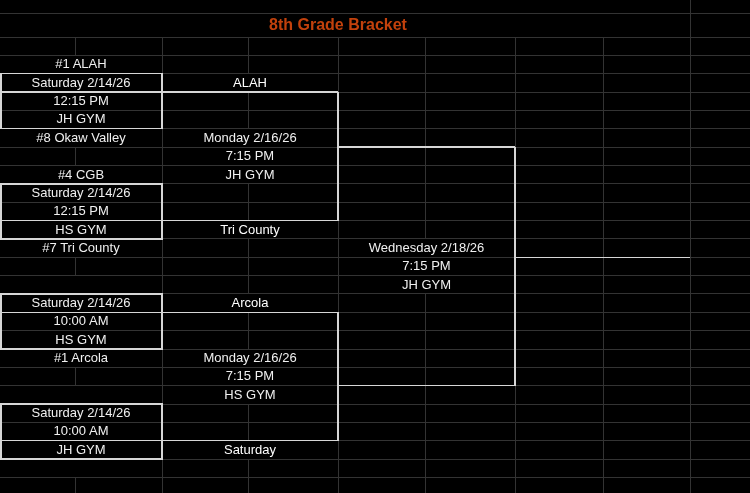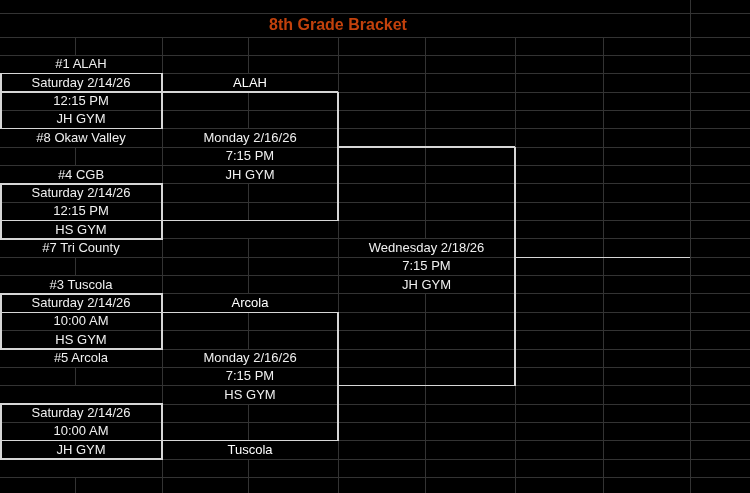--- a/index.html
+++ b/index.html
@@ -121,34 +121,34 @@
 
   <div class="lbl c2" style="top:128.8px">Monday 2/16/26</div>
   <div class="lbl c2" style="top:147.1px">7:15 PM</div>
   <div class="lbl c2" style="top:165.5px">JH GYM</div>
 
   <div class="lbl c1" style="top:165.5px">#4 CGB</div>
   <div class="lbl c1" style="top:183.8px">Saturday 2/14/26</div>
   <div class="lbl c1" style="top:202.2px">12:15 PM</div>
   <div class="lbl c1" style="top:220.5px">HS GYM</div>
   <div class="lbl c1" style="top:238.9px">#7 Tri County</div>
+  <div class="lbl c2 b" style="top:220.5px">Tri County</div>
 
   <div class="lbl c3" style="top:238.9px">Wednesday 2/18/26</div>
   <div class="lbl c3" style="top:257.2px">7:15 PM</div>
   <div class="lbl c3" style="top:275.6px">JH GYM</div>
 
-  <div class="lbl c1" style="top:275.6px">#3 Tuscola</div>
   <div class="lbl c1" style="top:293.9px">Saturday 2/14/26</div>
   <div class="lbl c1" style="top:312.3px">10:00 AM</div>
   <div class="lbl c1" style="top:330.6px">HS GYM</div>
-  <div class="lbl c1" style="top:349px">#5 Arcola</div>
+  <div class="lbl c1" style="top:349px">#1 Arcola</div>
   <div class="lbl c2 b" style="top:293.9px">Arcola</div>
 
   <div class="lbl c2" style="top:349px">Monday 2/16/26</div>
   <div class="lbl c2" style="top:367.3px">7:15 PM</div>
   <div class="lbl c2" style="top:385.7px">HS GYM</div>
 
   <div class="lbl c1" style="top:404px">Saturday 2/14/26</div>
   <div class="lbl c1" style="top:422.4px">10:00 AM</div>
   <div class="lbl c1" style="top:440.7px">JH GYM</div>
-  <div class="lbl c2 b" style="top:440.7px">Tuscola</div>
+  <div class="lbl c2 b" style="top:440.7px">Saturday</div>
 
 </div>
 
 </body></html>

